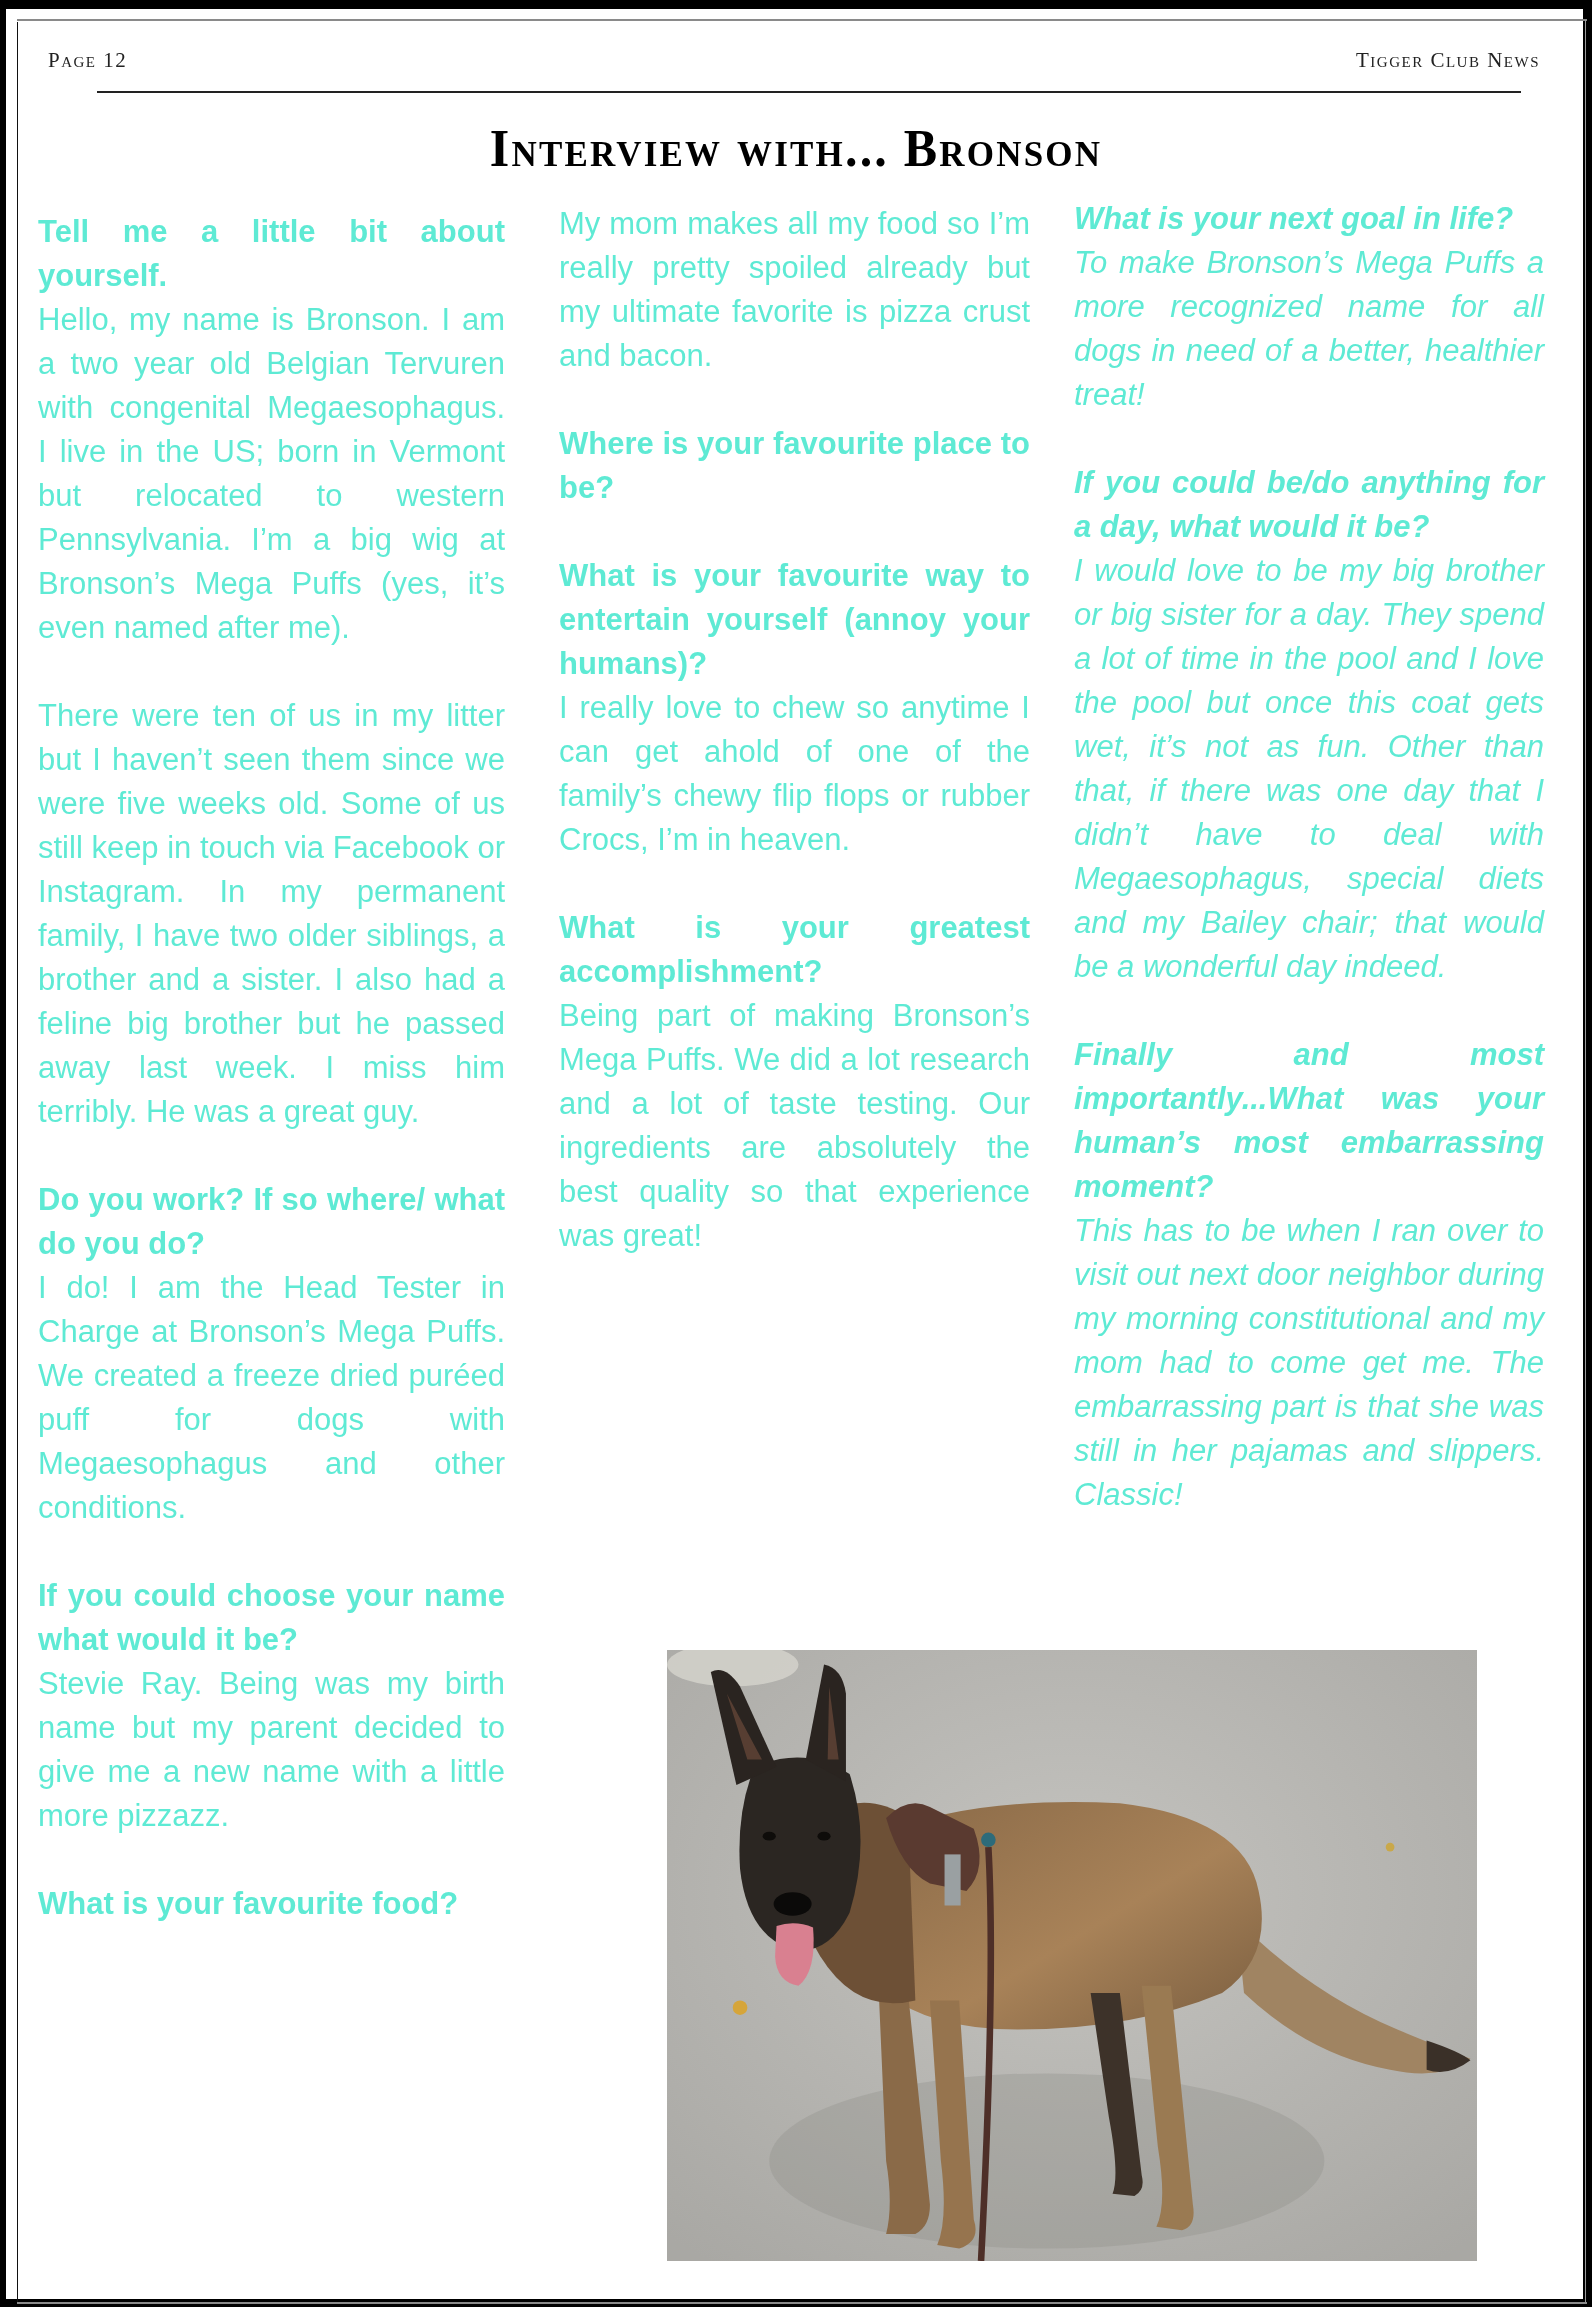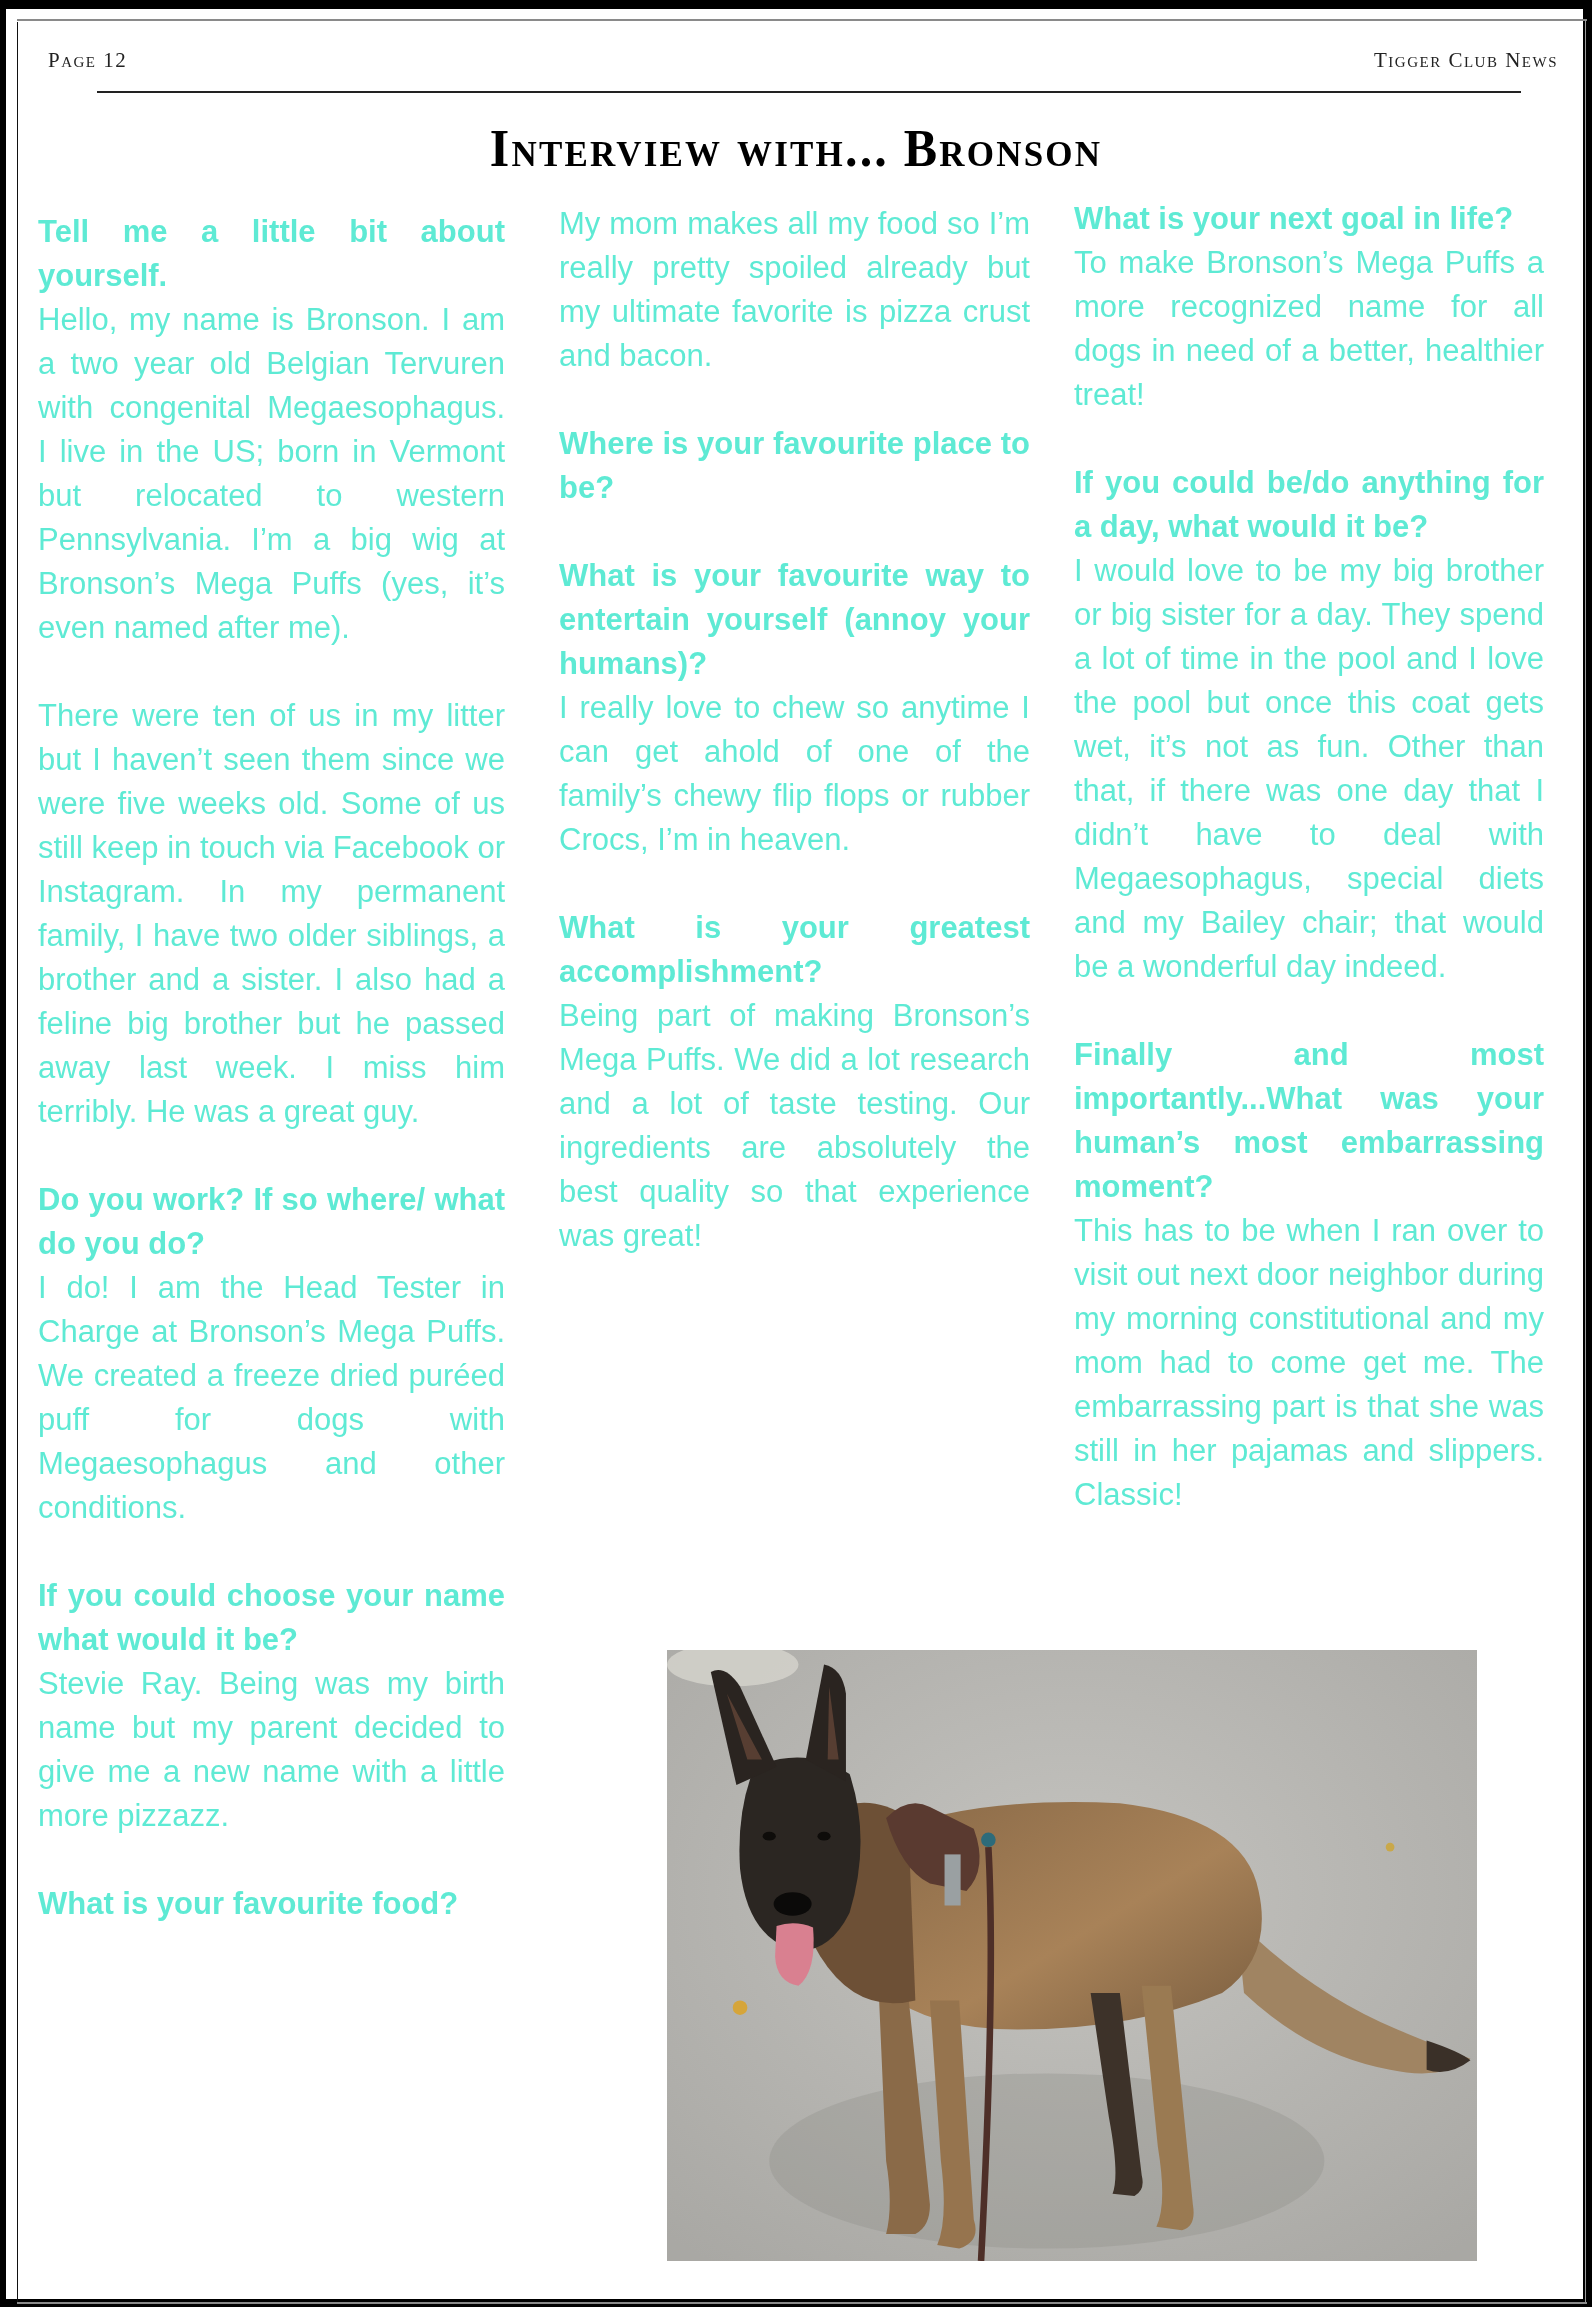--- a/index.html
+++ b/index.html
@@ -16,37 +16,37 @@
   .inner-line-top { position: absolute; left: 11px; top: 10.2px; width: 1570px; height: 2.2px; background: #8a8a8a; }
   .inner-line-right { position: absolute; left: 1579px; top: 11.7px; width: 1.5px; height: 2284px; background: #9a9a9a; }
   .inner-line-bottom { position: absolute; left: 11px; top: 2293px; width: 1570px; height: 2.2px; background: #8a8a8a; }
 
   .running-head {
     position: absolute; top: 38px; font-family: "Liberation Serif", serif;
     font-size: 21px; color: #222; font-variant: small-caps; letter-spacing: 1.5px;
     line-height: 44px;
   }
   .run-left { left: 48px; }
-  .run-right { right: 34px; text-align: center; }
+  .run-right { right: 52px; text-align: center; }
   .head-rule { position: absolute; left: 97px; top: 91px; width: 1424px; height: 1.5px; background: #222; }
 
   .title {
     position: absolute; left: 0; width: 1592px; top: 115px; text-align: center;
     font-family: "Liberation Serif", serif; font-weight: bold; font-size: 50px;
     font-variant: small-caps; letter-spacing: 2.2px; color: #000; line-height: 66px;
     transform: scaleY(1.05);
   }
 
   .col {
     position: absolute; font-size: 31px; line-height: 44px; color: #5eead4;
     text-align: justify; hyphens: none;
   }
   .col1 { left: 38px; top: 210px; width: 467px; }
   .col2 { left: 559px; top: 202px; width: 471px; }
-  .col3 { left: 1074px; top: 197px; width: 470px; }
+  .col3 { left: 1074px; top: 197px; width: 470px; font-style: italic; }
   .qa { margin: 0 0 44px 0; }
   .q { font-weight: bold; display: block; text-align: justify; }
   .a { display: block; text-align: justify; }
   .q::after, .a::after { content: ""; }
 
   .photo {
     position: absolute; left: 667px; top: 1650px; width: 810px; height: 611px;
     overflow: hidden; background: #b9b8b4;
   }
   .photo svg { display: block; width: 100%; height: 100%; }

